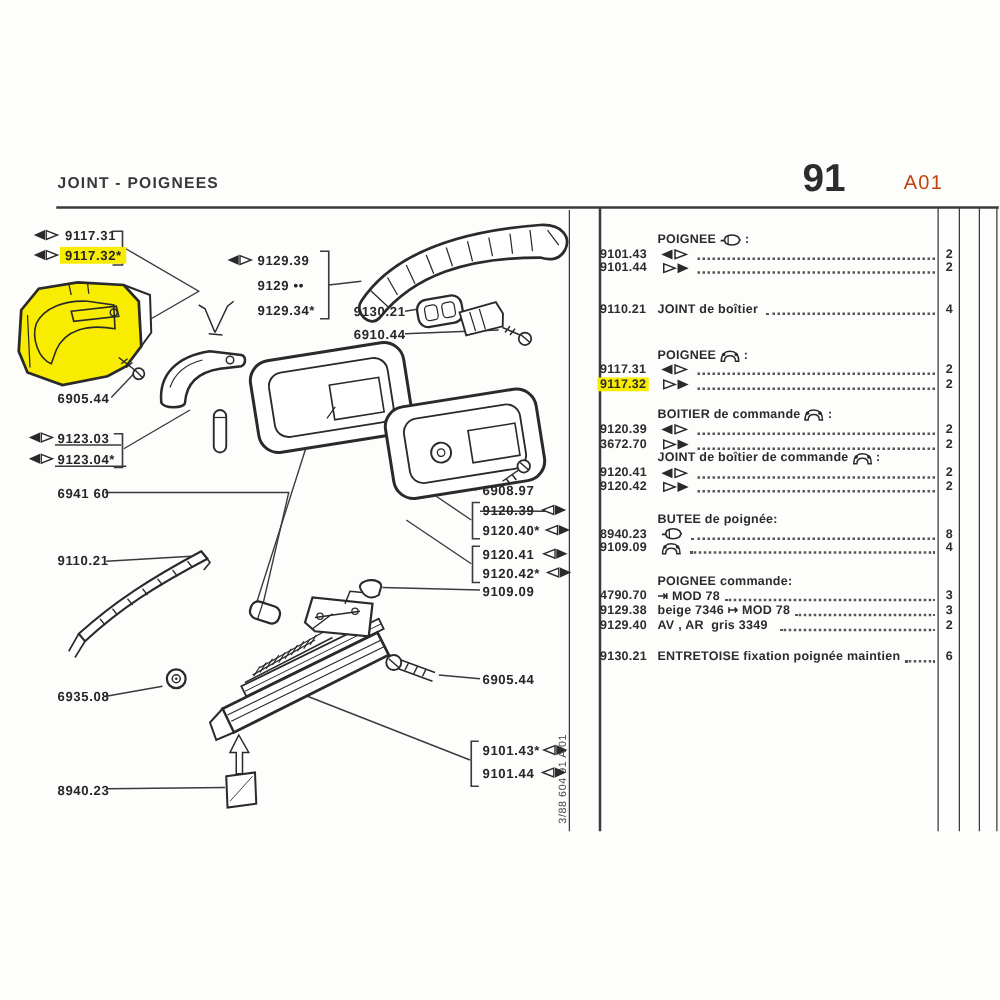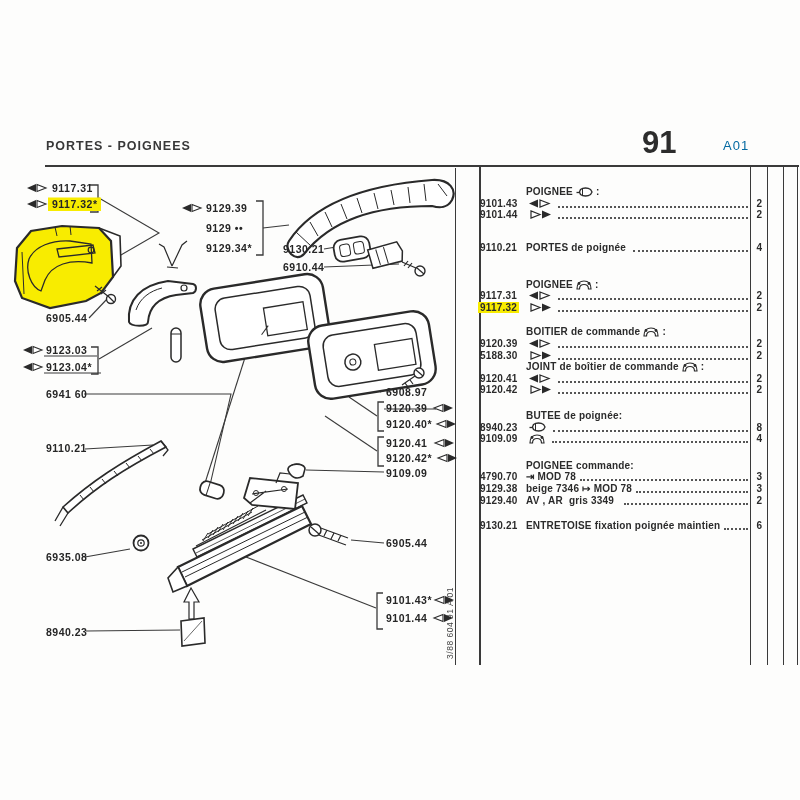--- a/index.html
+++ b/index.html
@@ -1,21 +1,21 @@
 <!DOCTYPE html>
 <html><head>
 <meta charset="utf-8">
 <style>
   html,body{margin:0;padding:0}
   body{width:800px;height:800px;background:#fdfdfc;position:relative;overflow:hidden;
        font-family:"Liberation Sans",sans-serif;color:#2a2a2a;}
   .abs{position:absolute}
   #page-title{font-size:12.5px;font-weight:700;letter-spacing:1px;color:#383838}
   #page-number{font-size:31px;font-weight:700;color:#2c2c2c;line-height:1}
-  #page-code{font-size:13px;color:#0369a1;letter-spacing:1px}
+  #page-code{font-size:16px;color:#c2410c;letter-spacing:1px}
   .hline{background:#3a3a3a}
   .vline{background:#3a3a3a}
   #vfooter{font-size:8.5px;letter-spacing:.5px;color:#444;text-align:center;
            transform:rotate(-90deg)}
   #panel{left:480px;top:186px;width:288px;position:absolute}
   .prow{display:flex;align-items:center;height:11.6px;font-size:10px;font-weight:700;
         letter-spacing:.2px;color:#2b2b2b}
   .ref{width:46px;flex:none}
   .hl{display:inline-block;padding:0 2px;margin-left:-2px}
   .hdr{padding-left:46px;white-space:pre}
@@ -23,21 +23,21 @@
   .dots{flex:1;border-bottom:2px dotted #555;height:7px;margin:0 3px 0 4px;min-width:6px}
   .qty{width:17px;flex:none;text-align:center}
   .icw{display:inline-flex;margin:0 3px}
   .icw svg{display:block}
   #diagram{position:absolute;left:0;top:0}
   #diagram text{font:700 10.5px "Liberation Sans",sans-serif;letter-spacing:.5px;fill:#262626}
 </style>
 </head>
 <body>
 
-<div id="page-title" class="abs" style="left:46px;top:139px">PORTES - POIGNEES</div>
+<div id="page-title" class="abs" style="left:46px;top:139px">JOINT - POIGNEES</div>
 <div id="page-number" class="abs" style="left:642px;top:127px">91</div>
 <div id="page-code" class="abs" style="left:723px;top:138px">A01</div>
 
 <div class="abs hline" style="left:45px;top:165px;width:754px;height:1.5px"></div>
 <div class="abs vline" style="left:455px;top:168px;width:1px;height:497px"></div>
 <div class="abs vline" style="left:479px;top:166px;width:1.5px;height:499px"></div>
 <div class="abs vline" style="left:750px;top:166px;width:1.2px;height:499px"></div>
 <div class="abs vline" style="left:767px;top:166px;width:1.2px;height:499px"></div>
 <div class="abs vline" style="left:783px;top:166px;width:1.2px;height:499px"></div>
 <div class="abs vline" style="left:797px;top:166px;width:1.2px;height:499px"></div>
@@ -302,21 +302,21 @@
           <polygon points="11,4.5 2,1 2,8" fill="#fff" stroke="#2a2a2a" stroke-width="1.2"></polygon>
           <polygon points="13,0.5 22,4.5 13,8.5" fill="#2a2a2a"></polygon>
         </svg>
       </span>
       <span class="dots"></span>
       <span class="qty">2</span>
     </div>
     <div style="height: 21px;"></div>
     <div class="prow">
       <span class="ref"><span>9110.21</span></span>
-      <span class="desc">PORTES de poignée </span>
+      <span class="desc">JOINT de boîtier </span>
       <span class="dots"></span>
       <span class="qty">4</span>
     </div>
     <div style="height: 25px;"></div>
     <div class="prow">
       <span class="hdr">POIGNEE</span>
       <span class="icw">
         <svg width="16" height="11" viewBox="0 0 16 11">
           <path d="M1,10 C1,4 4.5,2 8,2 C11.5,2 15,4 15,10 L12.5,10 C12.5,6.5 10.5,5.5 8,5.5 C5.5,5.5 3.5,6.5 3.5,10 Z" fill="#fff" stroke="#2a2a2a" stroke-width="1.2"></path>
           <circle cx="3" cy="4.5" r="1.4" fill="#2a2a2a"></circle>
@@ -364,21 +364,21 @@
       <span class="icw">
         <svg width="22" height="9" viewBox="0 0 22 9">
           <polygon points="0,4.5 9,0.5 9,8.5" fill="#2a2a2a"></polygon>
           <polygon points="11,1 20,4.5 11,8" fill="#fff" stroke="#2a2a2a" stroke-width="1.2"></polygon>
         </svg>
       </span>
       <span class="dots"></span>
       <span class="qty">2</span>
     </div>
     <div class="prow">
-      <span class="ref"><span>5188.30</span></span>
+      <span class="ref"><span>3672.70</span></span>
       <span class="icw">
         <svg width="22" height="9" viewBox="0 0 22 9">
           <polygon points="11,4.5 2,1 2,8" fill="#fff" stroke="#2a2a2a" stroke-width="1.2"></polygon>
           <polygon points="13,0.5 22,4.5 13,8.5" fill="#2a2a2a"></polygon>
         </svg>
       </span>
       <span class="dots"></span>
       <span class="qty">2</span>
     </div>
     <div class="prow">

